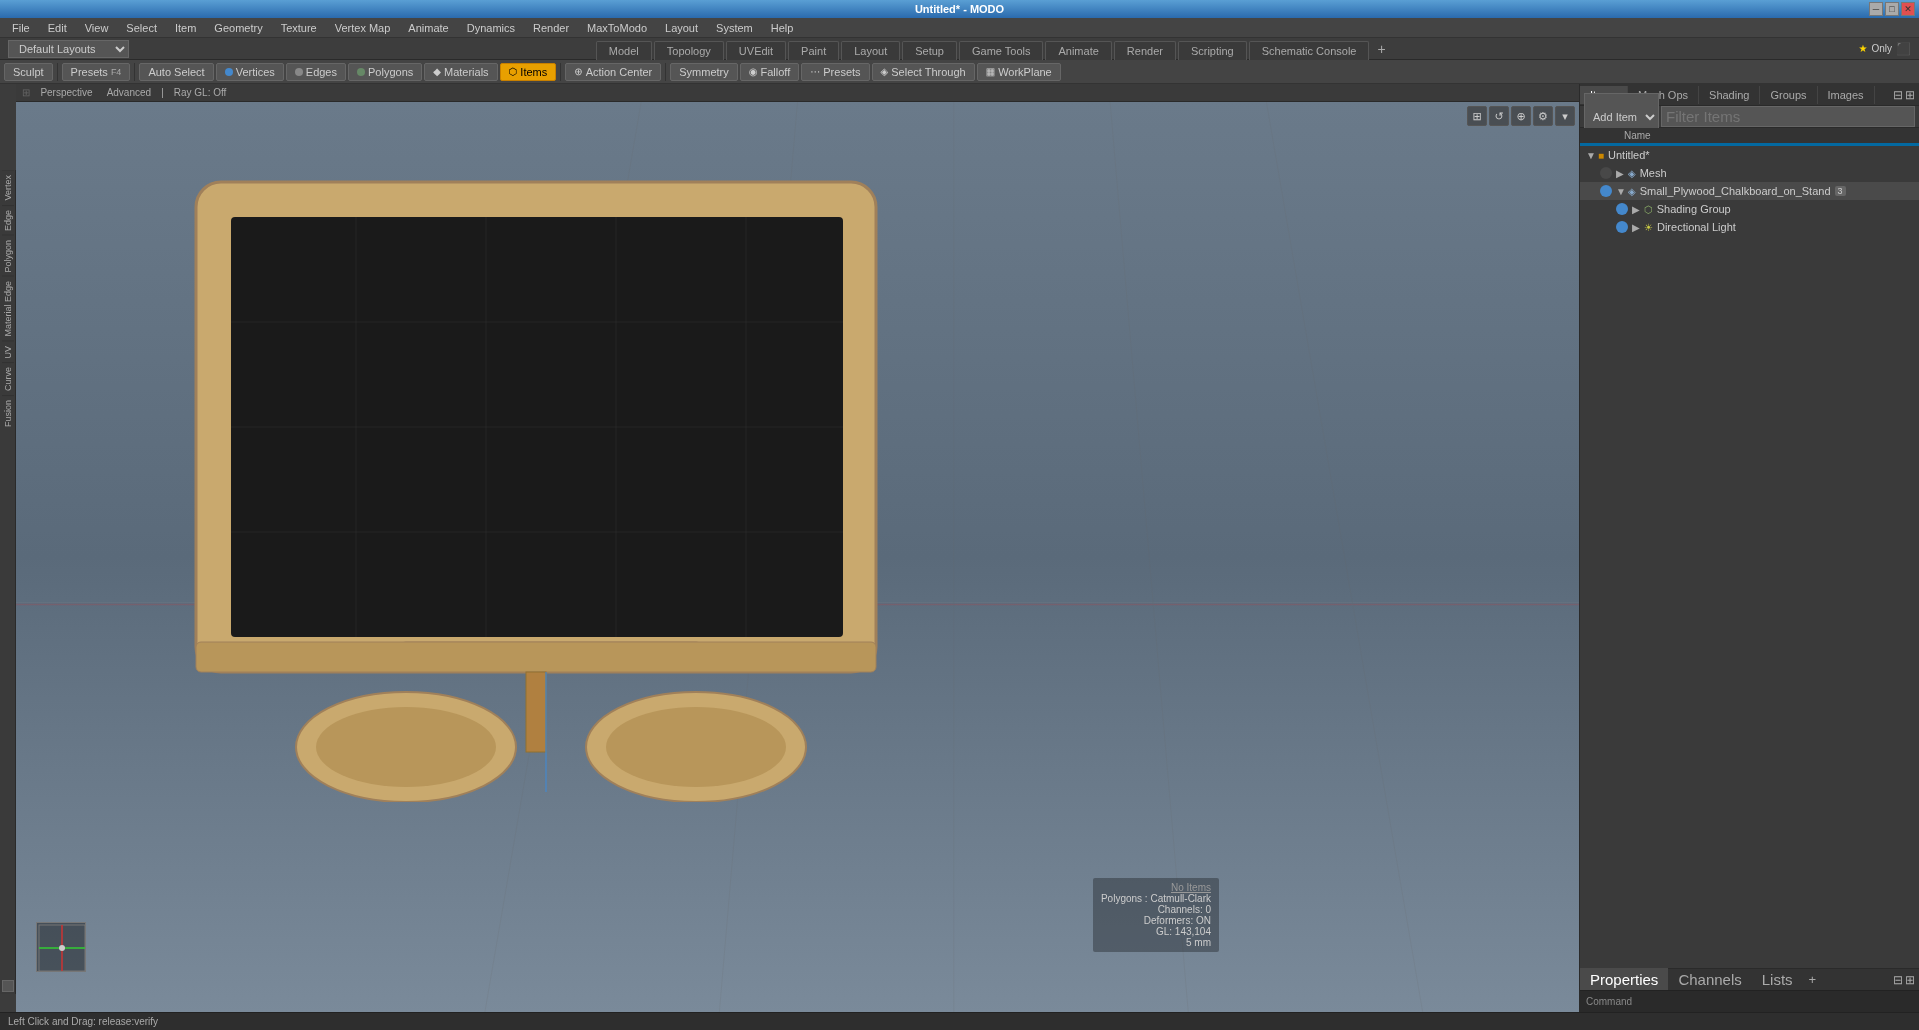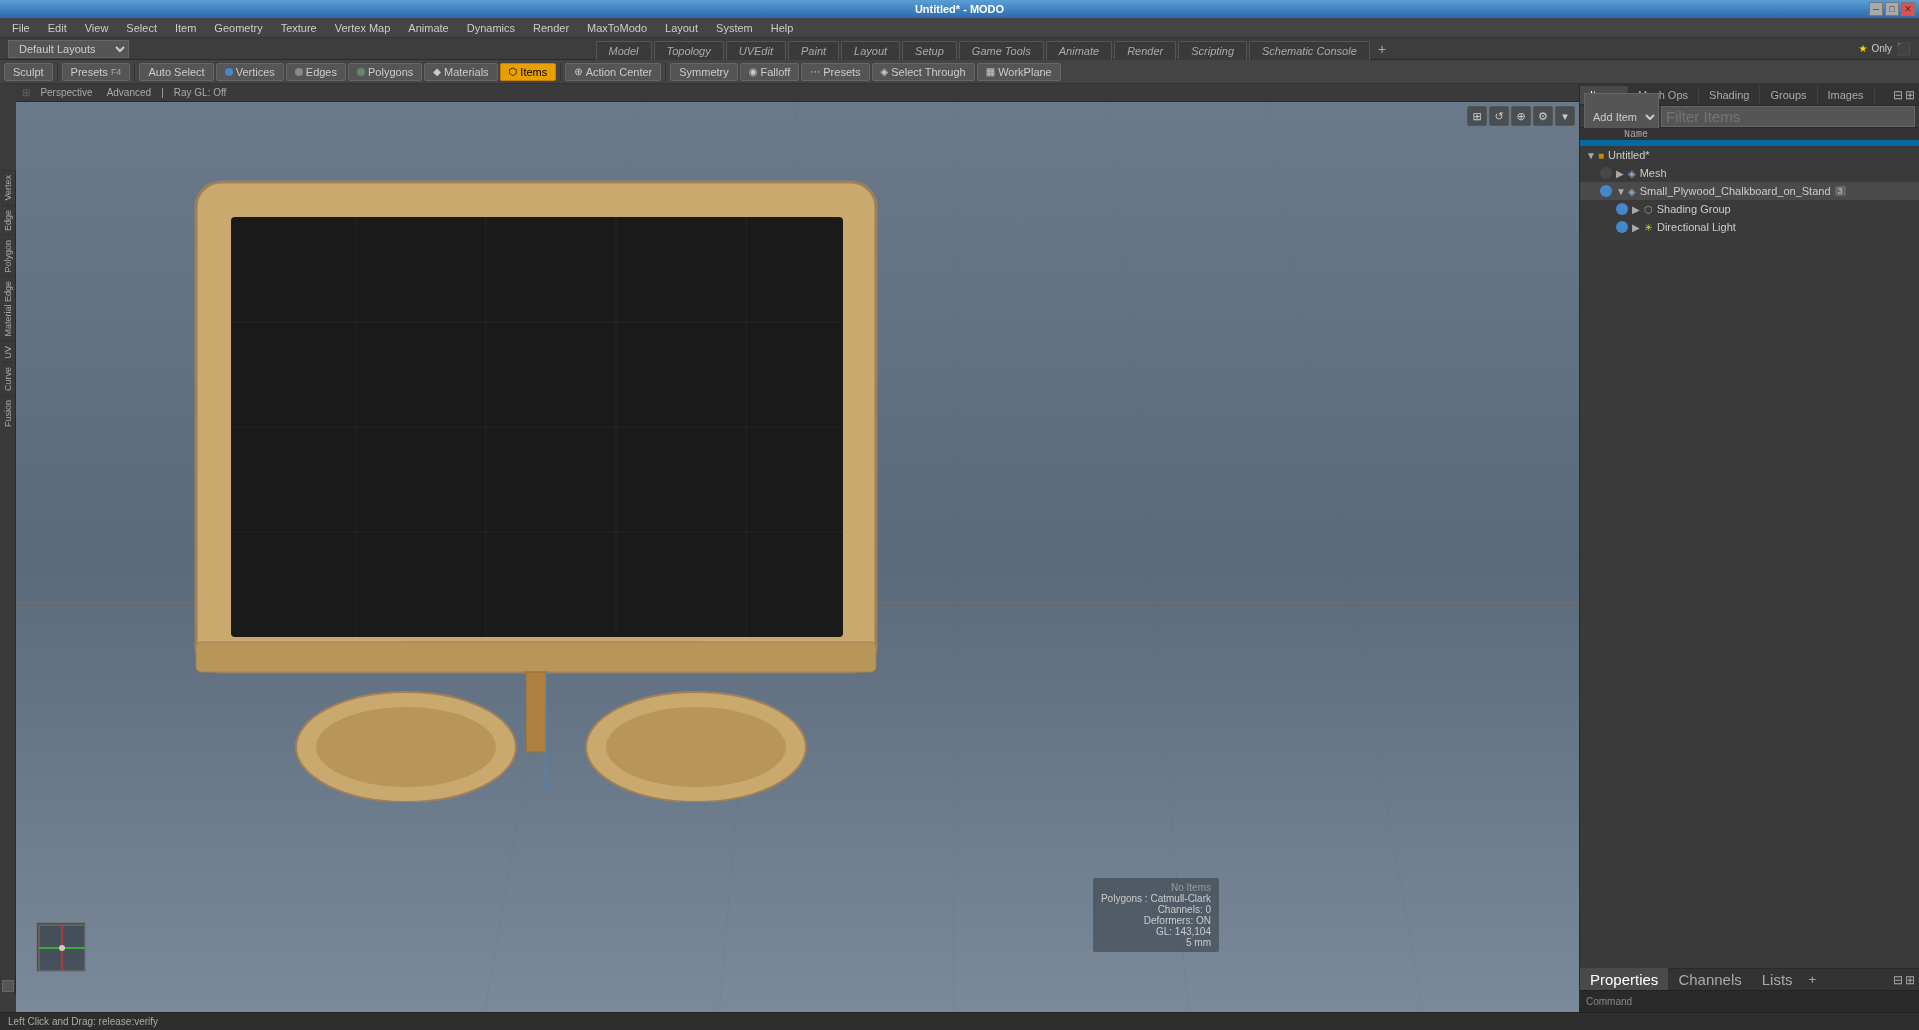--- a/index.html
+++ b/index.html
@@ -200,24 +200,23 @@
       color: #ccc;
       padding: 1px 4px;
       font-size: 15px;
     }
     #item-list-header {
       height: 18px;
       background: #333;
       display: flex;
       align-items: center;
       padding: 0 4px;
-      border-bottom: 6px solid #0369a1;
+      border-bottom: 3px solid #0369a1;
       font-size: 10px;
       color: #aaa;
-      font-family: Liberation Mono, monospace;
     }
     #item-list {
       flex: 1;
       background: #3a3a3a;
       overflow-y: auto;
     }
     .item-row {
       height: 18px;
       display: flex;
       align-items: center;
@@ -255,21 +254,21 @@
       position: absolute;
       bottom: 60px;
       right: 360px;
       text-align: right;
       font-size: 10px;
       color: #ccc;
       background: rgba(0,0,0,0.3);
       padding: 4px 8px;
       border-radius: 2px;
     }
-    #viewport-stats .no-items { color: #999; }
+    #viewport-stats .no-items { color: #999; text-decoration: underline; }
     .vp-overlay-icon {
       width: 20px;
       height: 20px;
       background: rgba(60,60,60,0.7);
       border: 1px solid #555;
       border-radius: 2px;
       display: flex;
       align-items: center;
       justify-content: center;
       font-size: 11px;
@@ -376,21 +375,21 @@
   <span class="menu-item">System</span>
   <span class="menu-item">Help</span>
 </div>
 
 <div id="layout-bar">
   <select class="layout-dropdown">
     <option>Default Layouts</option>
   </select>
   <div style="flex:1; display:flex; align-items:center; justify-content:center;">
 
-    <div style="display:flex; gap:2px; align-items:flex-end;font-style:italic;">
+    <div style="display:flex; gap:2px; align-items:flex-end;">
       <div class="tab">Model</div>
       <div class="tab">Topology</div>
       <div class="tab">UVEdit</div>
       <div class="tab">Paint</div>
       <div class="tab">Layout</div>
       <div class="tab">Setup</div>
       <div class="tab">Game Tools</div>
       <div class="tab">Animate</div>
       <div class="tab">Render</div>
       <div class="tab">Scripting</div>

